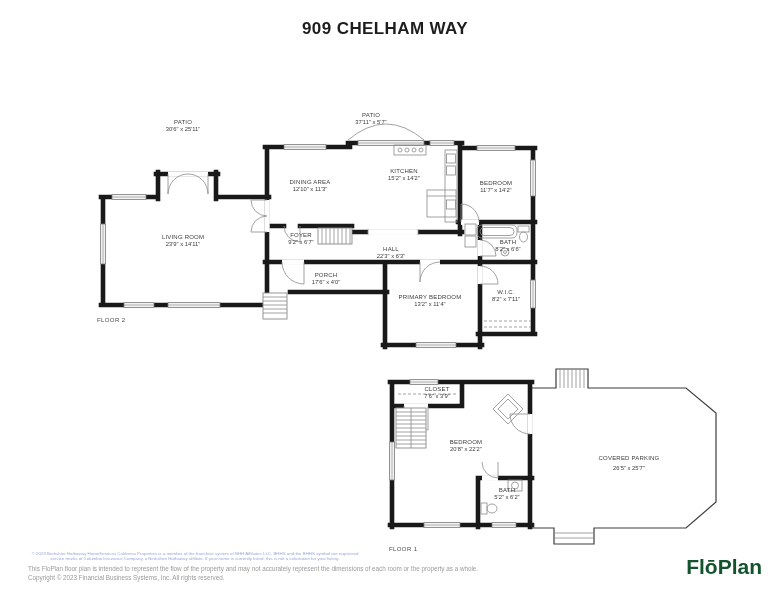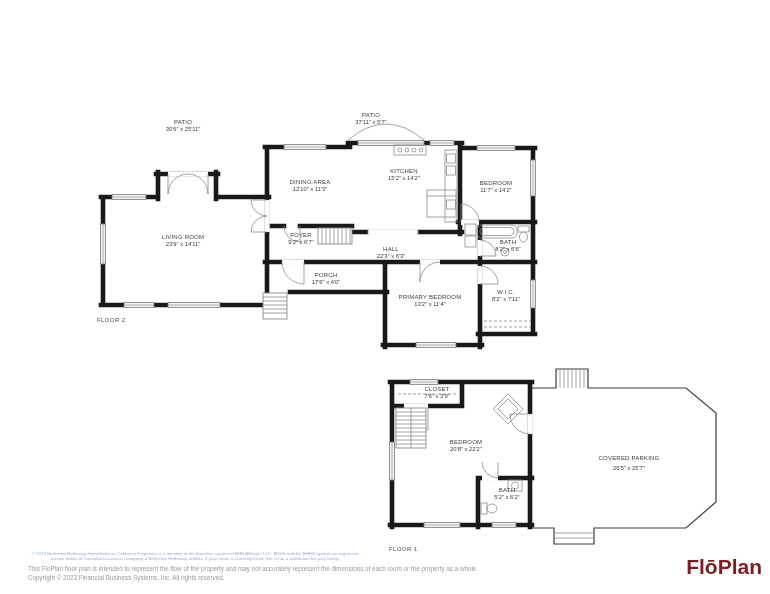--- a/index.html
+++ b/index.html
@@ -16,27 +16,28 @@
   .dash{stroke:#8b8b8b;stroke-width:.8;stroke-dasharray:3 2;fill:none}
   .stairs{fill:#fff;stroke:#8b8b8b;stroke-width:.9}
   text{fill:#3c3c3c}
   .rn{font-size:6px;letter-spacing:.2px;text-anchor:middle}
   .rd{font-size:5.8px;text-anchor:middle}
   .fl{font-size:6px;fill:#4a4a4a;letter-spacing:.4px}
   .disc{position:absolute;left:28px;top:551px;width:334px;text-align:center;
         font-size:4.4px;line-height:5.4px;color:#98a6d8}
   .foot1{position:absolute;left:28px;top:565px;font-size:6.3px;color:#9a9a9a;white-space:nowrap}
   .foot2{position:absolute;left:28px;top:574px;font-size:6.3px;color:#9a9a9a;white-space:nowrap}
-  .logo{position:absolute;right:8px;top:555px;font-size:21px;font-weight:600;color:#7f1d1d}
+  .logo{position:absolute;right:8px;top:555px;font-size:21px;font-weight:600;color:#14532d}
 </style>
 </head>
 <body>
 
 <div class="page">
 
+  <div class="title">909 CHELHAM WAY</div>
 
   <svg class="plan" width="770" height="594" viewBox="0 0 770 594">
 
     <g>
       <g>
         <path class="wall" d="M103,197 L103,305 M101,305 L269,305 M101,197 L158,197 M216,197 L269,197
           M158,199 L158,172 M156,174 L218,174 M216,172 L216,199
           M267,149 L267,294
           M265,147 L350,147 M348,143 L462,143 M460,143 L460,234 M460,148 L535,148 M533,148 L533,334
           M458,222 L535,222

